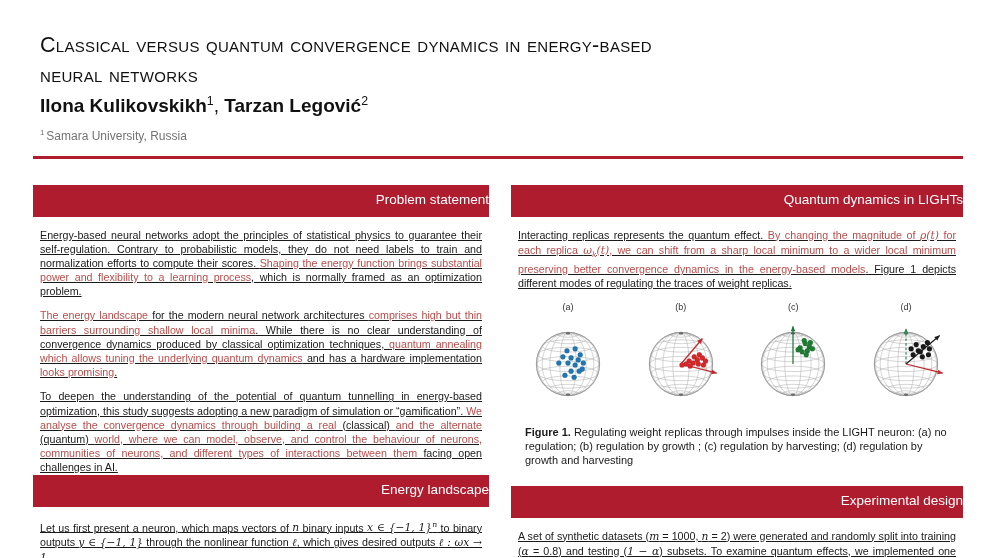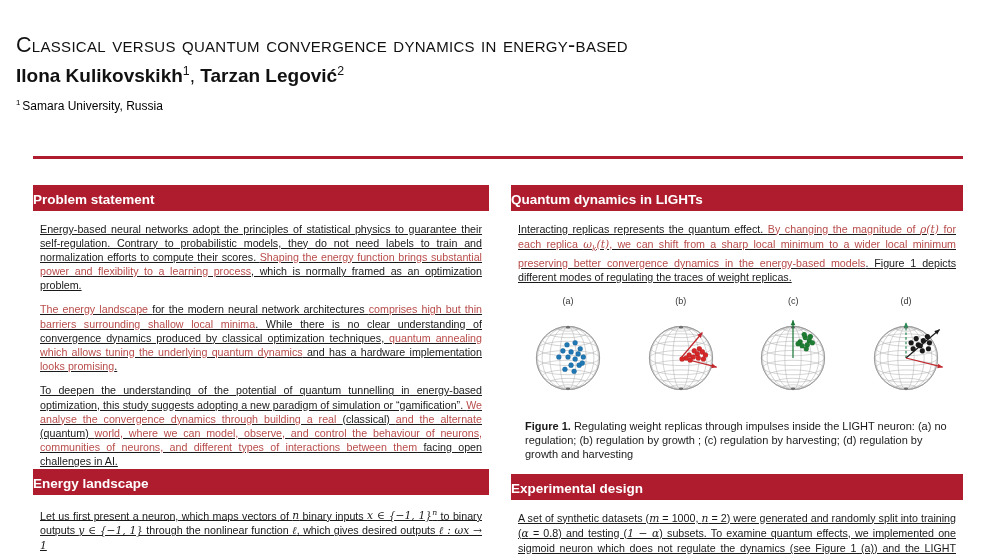--- a/index.html
+++ b/index.html
@@ -8,37 +8,37 @@
     --ink:#1a1a1a;
     --wf:#b3b3b3;
   }
   *{box-sizing:border-box;margin:0;padding:0;}
   html,body{background:#fff;}
   body{
     width:993px;height:558px;overflow:hidden;position:relative;
     font-family:"Liberation Sans","DejaVu Sans",sans-serif;color:var(--ink);
   }
   
-  header{padding:30px 40px 0 16px;border-radius:31px;}
+  header{padding:30px 40px 0 40px;border-radius:31px;}
   .title{font-size:21.5px;line-height:30px;font-weight:500;letter-spacing:.3px;
          font-variant:small-caps;color:#111;}
   .title span{display:block;}
   .authors{margin-top:4px;font-size:19px;color:#111;}
   .authors b{font-weight:700;}
   .authors sup,.affil sup{font-size:.65em;}
-  .affils{margin-top:8px;font-size:12px;line-height:15.5px;color:#000000;}
+  .affils{margin-top:8px;font-size:12px;line-height:15.5px;color:#737373;}
   .affil sup{margin-right:2px;}
   .rule{position:absolute;left:33px;top:156px;width:930px;height:3px;background:var(--accent);}
   
   .cols{position:absolute;left:33px;top:185px;width:930px;display:flex;gap:22px;}
   .col{display:block;}
   .col.left{width:456px;}
   .col.right{width:452px;}
-  .banner{height:26px;line-height:29px;background:var(--accent);color:#fff;
-          text-align:left;font-weight:700;font-size:13.5px;}
+  .banner{height:32px;line-height:29px;background:var(--accent);color:#fff;
+          text-align:right;font-weight:400;font-size:13.5px;}
   .banner.mt{margin-top:1px;}
   .paras{padding:0 7px;text-decoration:underline;}
   .paras p{margin-top:10.5px;font-size:10.7px;line-height:14.1px;text-align:justify;}
   .run.red{color:var(--em);}
   .run.math{font-family:"DejaVu Serif","Liberation Serif",serif;font-style:italic;margin-top:12px;}
   .run.bold{font-weight:700;}
   sup.run,sub.run{font-size:.72em;}
   
   figure{margin-top:12px;}
   .spheres{display:flex;justify-content:space-between;padding:0 2px;}
@@ -46,20 +46,21 @@
   .slabel{font-size:9px;color:#333;margin-bottom:1px;}
   .sphere svg{display:block;margin:0 auto;}
   figcaption{margin-top:10px;padding:0 14px;font-size:11px;line-height:14px;text-align:left;}
 </style>
 </head>
 <body>
 
 <header>
   <h1 class="title">
     <span>Classical versus quantum convergence dynamics in energy-based</span>
+    <span>neural networks</span>
   </h1>
   <div class="authors">
     <b>Ilona Kulikovskikh</b><sup>1</sup><span>, </span><b>Tarzan Legović</b><sup>2</sup>
   </div>
   <div class="affils">
     <div class="affil"><sup>1</sup><span>Samara University, Russia</span></div>
   </div>
 </header>
 
 <div class="rule"></div>
@@ -245,20 +246,20 @@
               <circle cx="72" cy="41" r="2.5" fill="#1a1a1a" stroke="rgba(0,0,0,0.18)" stroke-width="0.4"></circle>
               <circle cx="55" cy="35" r="2.5" fill="#1a1a1a" stroke="rgba(0,0,0,0.18)" stroke-width="0.4"></circle>
               <circle cx="71" cy="29" r="2.5" fill="#1a1a1a" stroke="rgba(0,0,0,0.18)" stroke-width="0.4"></circle>
               <circle cx="64" cy="38" r="2.5" fill="#1a1a1a" stroke="rgba(0,0,0,0.18)" stroke-width="0.4"></circle>
             </svg>
           </div>
         </div>
       <figcaption><span class="run bold">Figure 1.</span><span class="run"> Regulating weight replicas through impulses inside the LIGHT neuron: (a) no regulation; (b) regulation by growth ; (c) regulation by harvesting; (d) regulation by growth and harvesting</span></figcaption>
     </figure>
 
-    <div class="banner" style="margin-top:13px">
+    <div class="banner" style="margin-top:19px">
       <span>Experimental design</span>
     </div>
     <div class="paras">
         <p><span class="run">A set of synthetic datasets (</span><span class="run math">m</span><span class="run"> = 1000, </span><span class="run math">n</span><span class="run"> = 2</span><span class="run">) were generated and randomly split into training (</span><span class="run math">α</span><span class="run"> = 0.8</span><span class="run">) and testing (</span><span class="run math">1 − α</span><span class="run">) subsets. To examine quantum effects, we implemented one sigmoid neuron which does not regulate the dynamics (see Figure 1 (a)) and the LIGHT neuron which does (see Figure 1 (d)). To optimize the weights, we used Stochastic Gradient Descent (SGD), in line</span></p>
       </div>
   </section>
 </main>
 
 </body></html>

